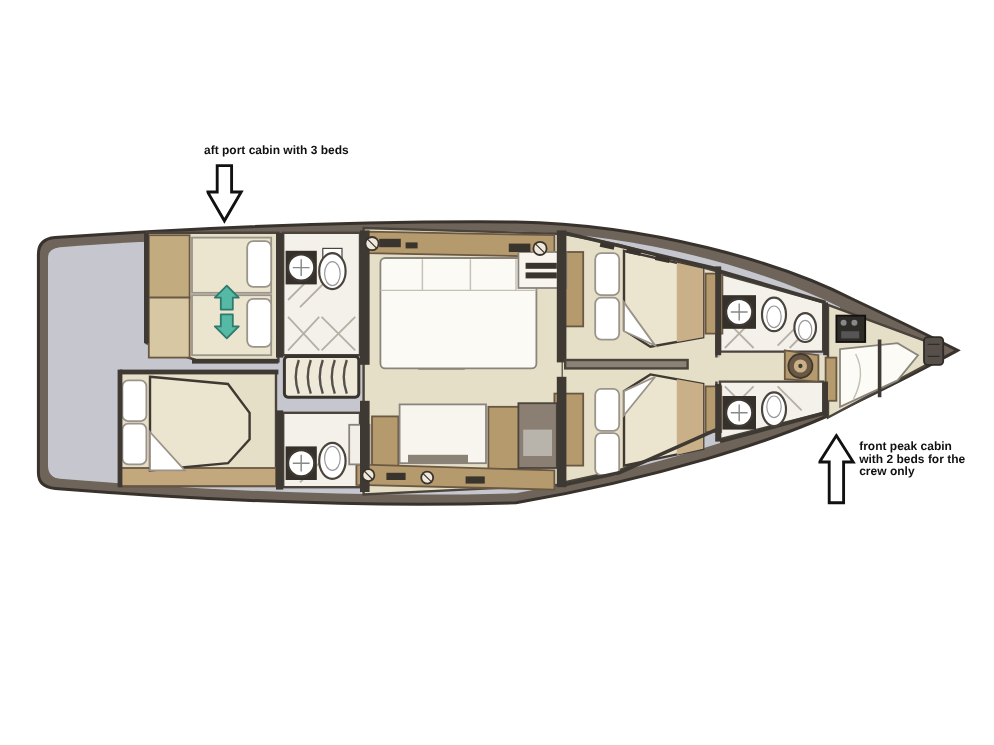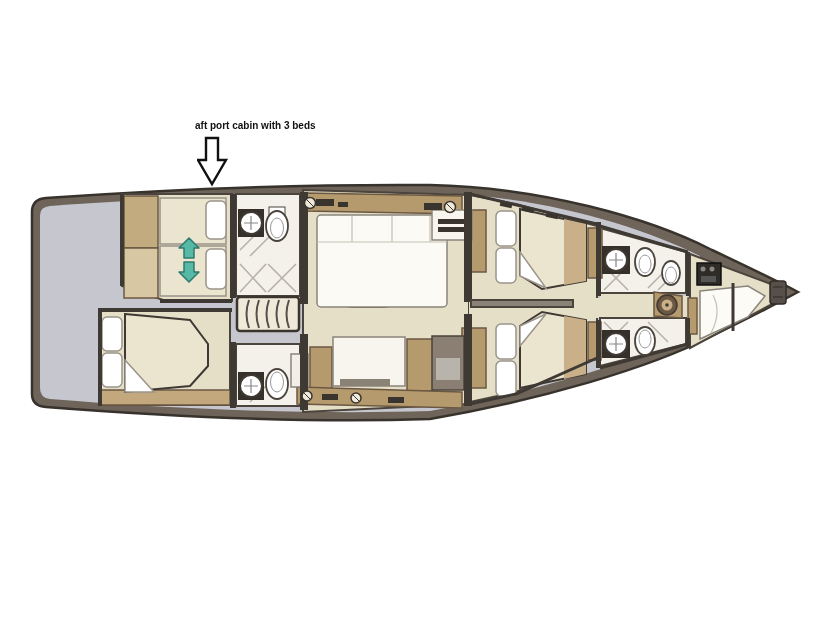--- a/index.html
+++ b/index.html
@@ -1,19 +1,19 @@
 <!DOCTYPE html>
 <html><head>
 <meta charset="utf-8">
 <style>
   html,body{margin:0;padding:0;background:#fff;}
   .canvas{position:relative;width:828px;height:621px;background:#fff;overflow:hidden;
           font-family:"Liberation Sans", sans-serif;}
   .plan-svg{position:absolute;left:0;top:0;}
-  .annotation{position:absolute;color:#111;font-weight:bold;font-size:10px;line-height:10.5px;margin-left:25px;}
+  .annotation{position:absolute;color:#111;font-weight:bold;font-size:10px;line-height:10.5px;}
   .annotation .arrow-svg{position:absolute;}
   #ann-aft{left:170px;top:121px;width:140px;}
   #ann-aft .arrow-svg{left:2px;top:15px;}
   #ann-peak{left:716px;top:368px;width:110px;}
   #ann-peak .arrow-svg{left:-34px;top:-7px;}
 </style>
 </head>
 <body>
 
 <div class="canvas">
@@ -221,14 +221,22 @@
   </g>
 </svg>
 
 <div class="annotation" id="ann-aft">
   <span>aft port cabin with 3 beds</span>
   <svg class="arrow-svg" width="32" height="52" viewBox="0 0 32 52">
     <polygon points="9,2 21,2 21,24 29,24 15,48 1,24 9,24" fill="#ffffff" stroke="#111" stroke-width="2.4" stroke-linejoin="miter"></polygon>
   </svg>
 </div>
 
-
+<div class="annotation" id="ann-peak">
+  <svg class="arrow-svg" width="32" height="62" viewBox="0 0 32 62">
+    <polygon points="9,58 9,24 1,24 15,2 29,24 21,24 21,58" fill="#ffffff" stroke="#111" stroke-width="2.4" stroke-linejoin="miter"></polygon>
+  </svg>
+  <div>front peak cabin</div>
+  <div>with 2 beds for the</div>
+  <div>crew only</div>
 </div>
 
+</div>
+
 </body></html>

